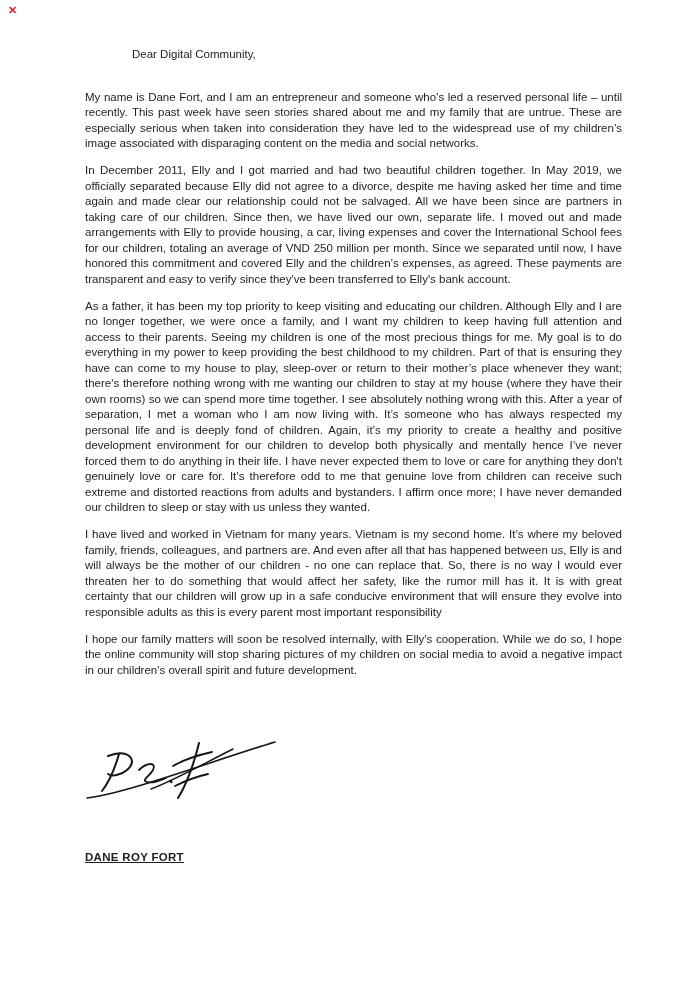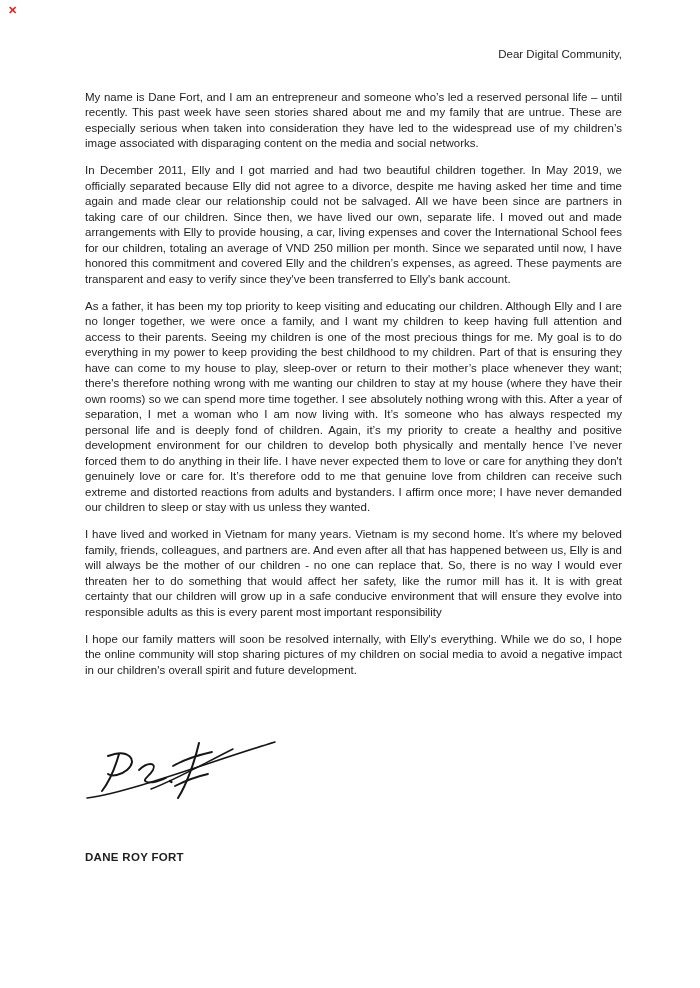--- a/index.html
+++ b/index.html
@@ -28,30 +28,31 @@
   .content {
     position: absolute;
     left: 85px;
     top: 47px;
     width: 537px;
     font-size: 11.5px;
     line-height: 15.5px;
   }
   .salutation {
     margin: 0 0 27px 16px;
-    text-align: right;
+    text-align: left;
     padding-left: 31px;
   }
   p.para {
     margin: 0 0 11.5px 0;
     text-align: justify;
     text-align-last: left;
   }
   .sig-block {
     margin-top: 58px;
+    text-decoration: underline;
   }
   .sig-scribble {
     display: block;
     margin-left: -4px;
   }
   .sig-name {
     margin-top: 44px;
     font-weight: bold;
     font-size: 11.5px;
     letter-spacing: 0.3px;
@@ -69,21 +70,21 @@
     <p class="salutation">Dear Digital Community,</p>
 
     <p class="para">My name is Dane Fort, and I am an entrepreneur and someone who’s led a reserved personal life – until recently. This past week have seen stories shared about me and my family that are untrue. These are especially serious when taken into consideration they have led to the widespread use of my children’s image associated with disparaging content on the media and social networks.</p>
 
     <p class="para">In December 2011, Elly and I got married and had two beautiful children together. In May 2019, we officially separated because Elly did not agree to a divorce, despite me having asked her time and time again and made clear our relationship could not be salvaged. All we have been since are partners in taking care of our children. Since then, we have lived our own, separate life. I moved out and made arrangements with Elly to provide housing, a car, living expenses and cover the International School fees for our children, totaling an average of VND 250 million per month. Since we separated until now, I have honored this commitment and covered Elly and the children’s expenses, as agreed. These payments are transparent and easy to verify since they've been transferred to Elly's bank account.</p>
 
     <p class="para">As a father, it has been my top priority to keep visiting and educating our children. Although Elly and I are no longer together, we were once a family, and I want my children to keep having full attention and access to their parents. Seeing my children is one of the most precious things for me. My goal is to do everything in my power to keep providing the best childhood to my children. Part of that is ensuring they have can come to my house to play, sleep-over or return to their mother’s place whenever they want; there's therefore nothing wrong with me wanting our children to stay at my house (where they have their own rooms) so we can spend more time together. I see absolutely nothing wrong with this. After a year of separation, I met a woman who I am now living with. It’s someone who has always respected my personal life and is deeply fond of children. Again, it’s my priority to create a healthy and positive development environment for our children to develop both physically and mentally hence I’ve never forced them to do anything in their life. I have never expected them to love or care for anything they don't genuinely love or care for. It’s therefore odd to me that genuine love from children can receive such extreme and distorted reactions from adults and bystanders. I affirm once more; I have never demanded our children to sleep or stay with us unless they wanted.</p>
 
     <p class="para">I have lived and worked in Vietnam for many years. Vietnam is my second home. It’s where my beloved family, friends, colleagues, and partners are. And even after all that has happened between us, Elly is and will always be the mother of our children - no one can replace that. So, there is no way I would ever threaten her to do something that would affect her safety, like the rumor mill has it. It is with great certainty that our children will grow up in a safe conducive environment that will ensure they evolve into responsible adults as this is every parent most important responsibility</p>
 
-    <p class="para">I hope our family matters will soon be resolved internally, with Elly's everything. While we do so, I hope the online community will stop sharing pictures of my children on social media to avoid a negative impact in our children's overall spirit and future development.</p>
+    <p class="para">I hope our family matters will soon be resolved internally, with Elly's cooperation. While we do so, I hope the online community will stop sharing pictures of my children on social media to avoid a negative impact in our children's overall spirit and future development.</p>
 
 
     <div class="sig-block">
       <svg class="sig-scribble" width="200" height="70" viewBox="0 0 200 70" fill="none" stroke="#161616" stroke-linecap="round" stroke-linejoin="round">
 
         <path d="M6,62 C 50,56 128,26 194,6" stroke-width="1.6"></path>
 
         <path d="M38,18 C 34,32 28,46 21,55" stroke-width="2"></path>
         <path d="M27,20 C 47,12 58,24 46,34 C 40,39 31,41 27,38" stroke-width="2"></path>
 

